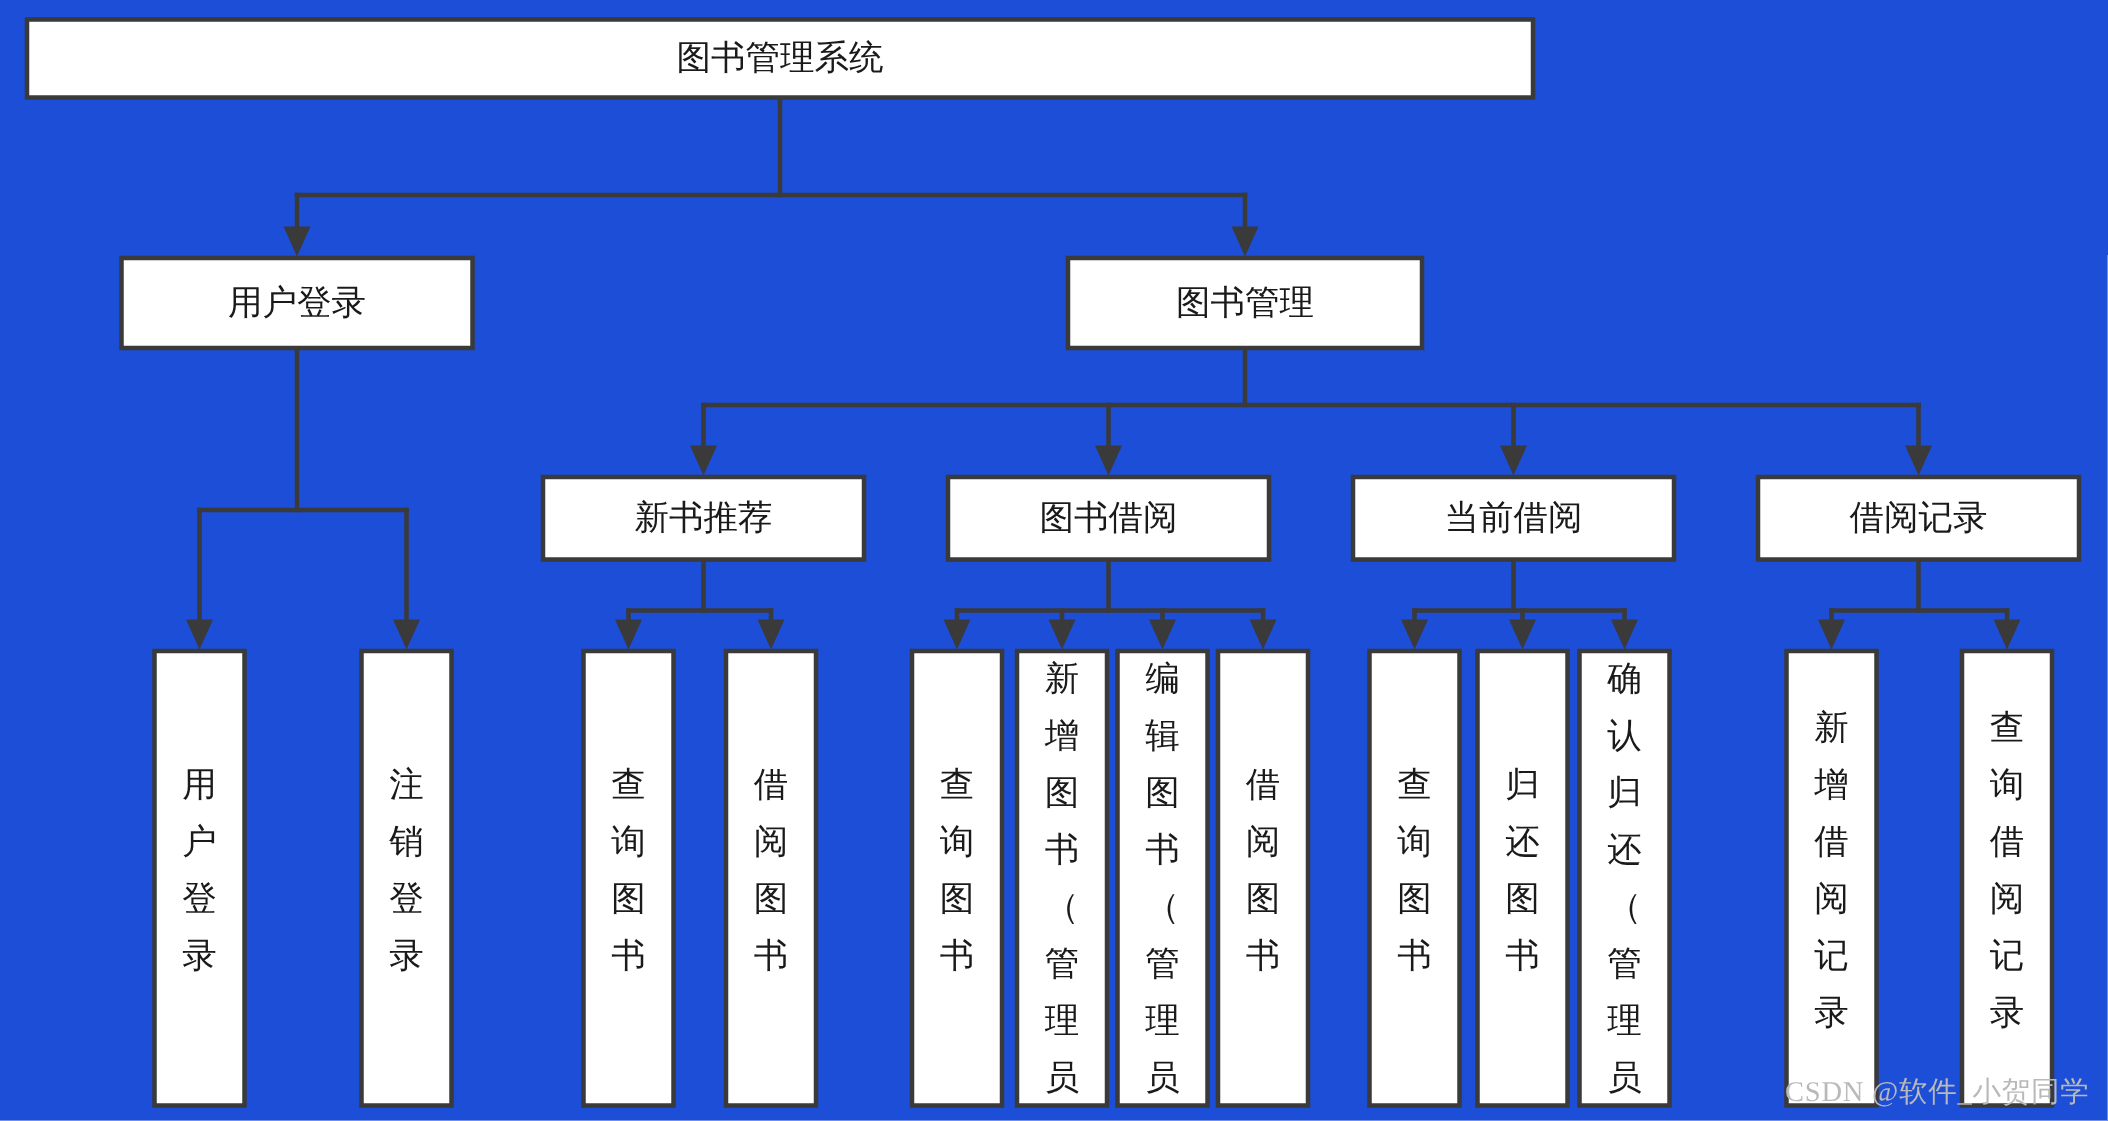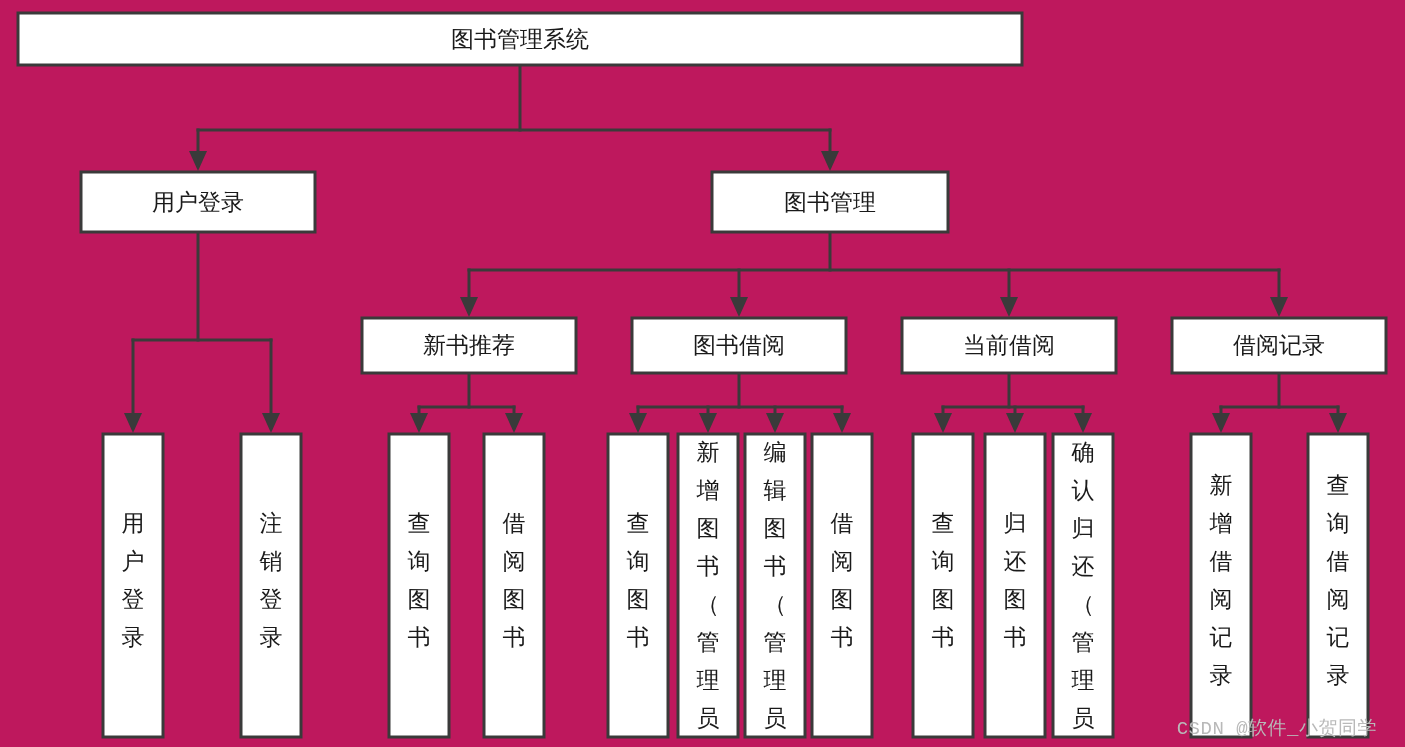--- a/index.html
+++ b/index.html
@@ -10,21 +10,21 @@
   body {
     width: 1405px;
     height: 747px;
     font-family: "DejaVu Sans", "Liberation Sans", sans-serif;
     overflow: hidden;
   }
   #diagram-root {
     position: relative;
     width: 1405px;
     height: 747px;
-    background: #be185d;
+    background: #1d4ed8;
   }
   svg#flow {
     position: absolute;
     top: 0;
     left: 0;
     width: 1405px;
     height: 747px;
     display: block;
   }
   .node-box {
@@ -50,23 +50,23 @@
     dominant-baseline: middle;
   }
   .node-label-vert {
     fill: #1a1a1a;
     font-family: "DejaVu Sans", "Liberation Sans", sans-serif;
     font-size: 23px;
     text-anchor: middle;
   }
   .watermark {
     position: absolute;
-    right: 28px;
+    right: 12px;
     bottom: 6px;
-    font-family: Liberation Mono, monospace;
+    font-family: Liberation Serif, serif;
     font-size: 19px;
     color: #b9b9b9;
     white-space: nowrap;
     letter-spacing: 0.5px;
   }
 </style>
 </head>
 <body>
 
 <div id="diagram-root">

